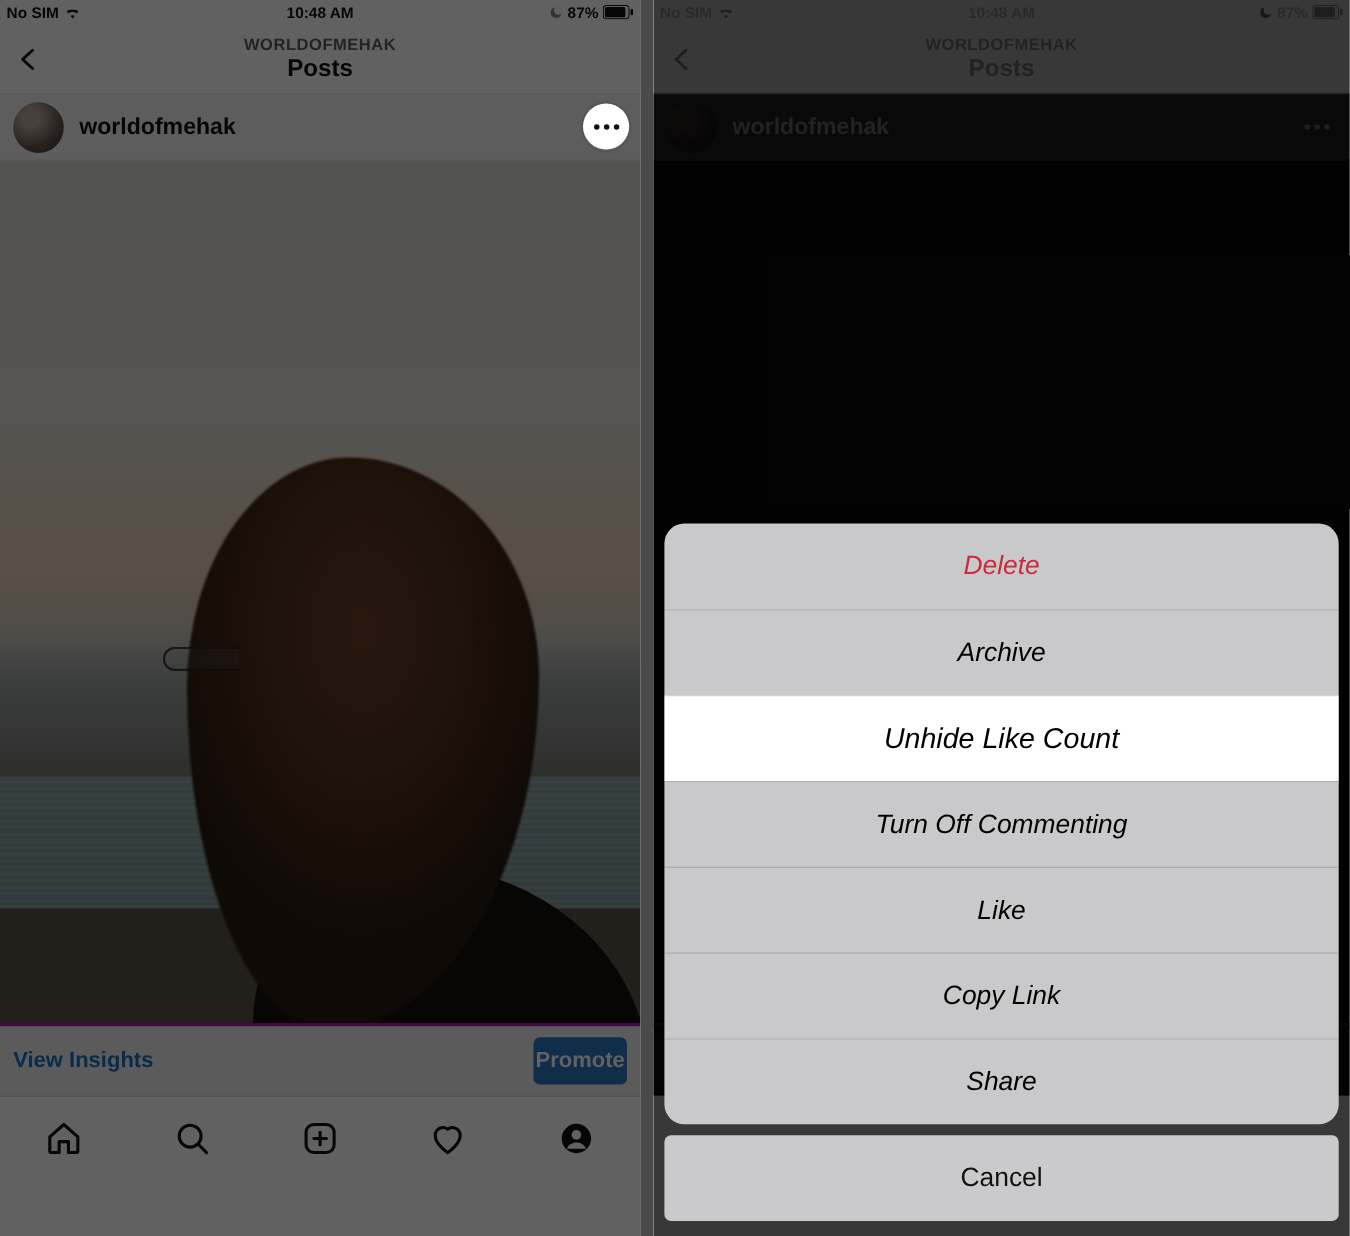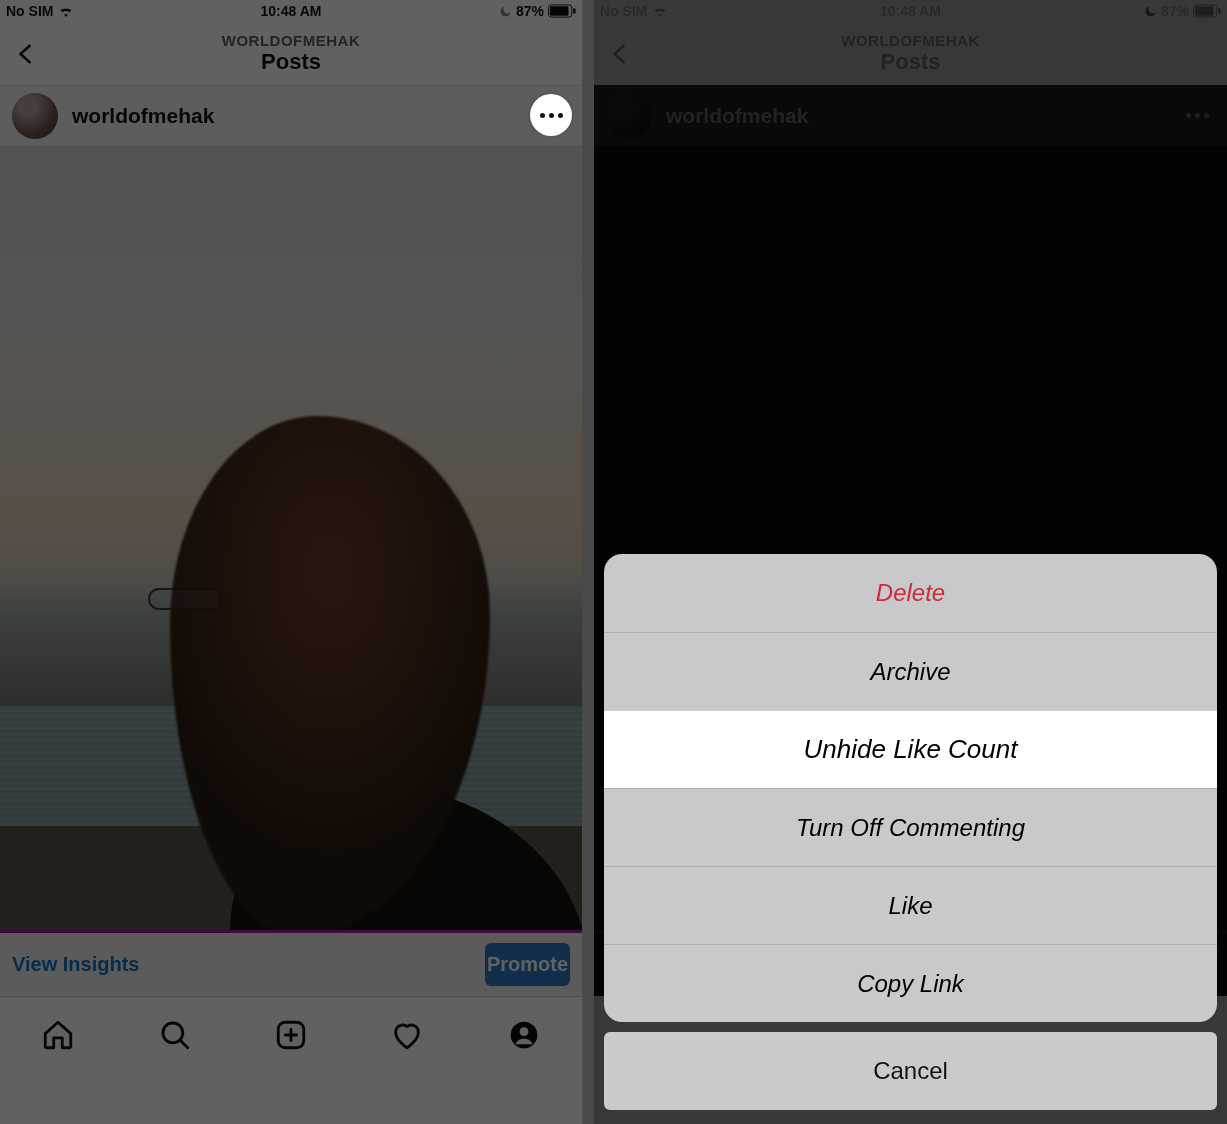--- a/index.html
+++ b/index.html
@@ -363,17 +363,18 @@
   <div class="dim darker"></div>
 
   <div class="sheet-wrap">
     <div class="sheet">
       <div class="sheet-item destructive">Delete</div>
       <div class="sheet-item">Archive</div>
       <div class="sheet-item highlight">Unhide Like Count</div>
       <div class="sheet-item">Turn Off Commenting</div>
       <div class="sheet-item">Like</div>
       <div class="sheet-item">Copy Link</div>
+      <div class="sheet-item">Share</div>
     </div>
     <div class="cancel-btn">Cancel</div>
   </div>
 
 </div>
 
 </body></html>

